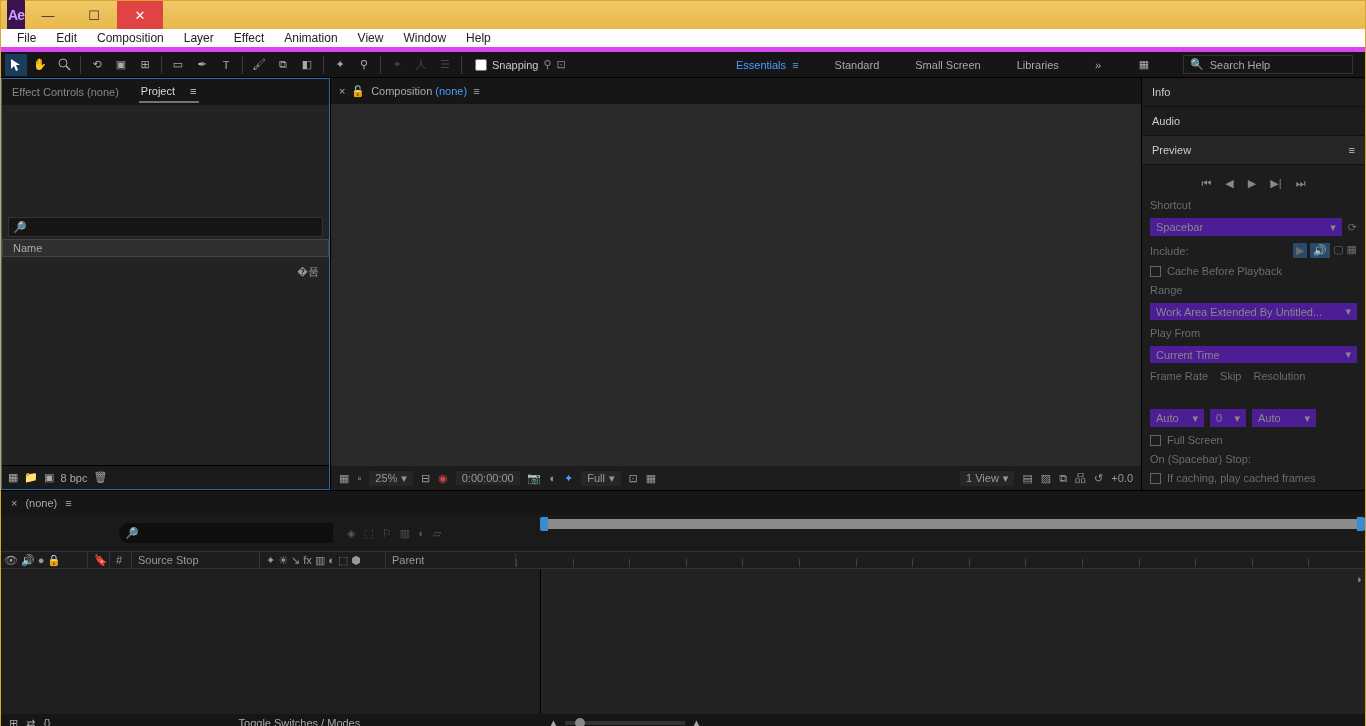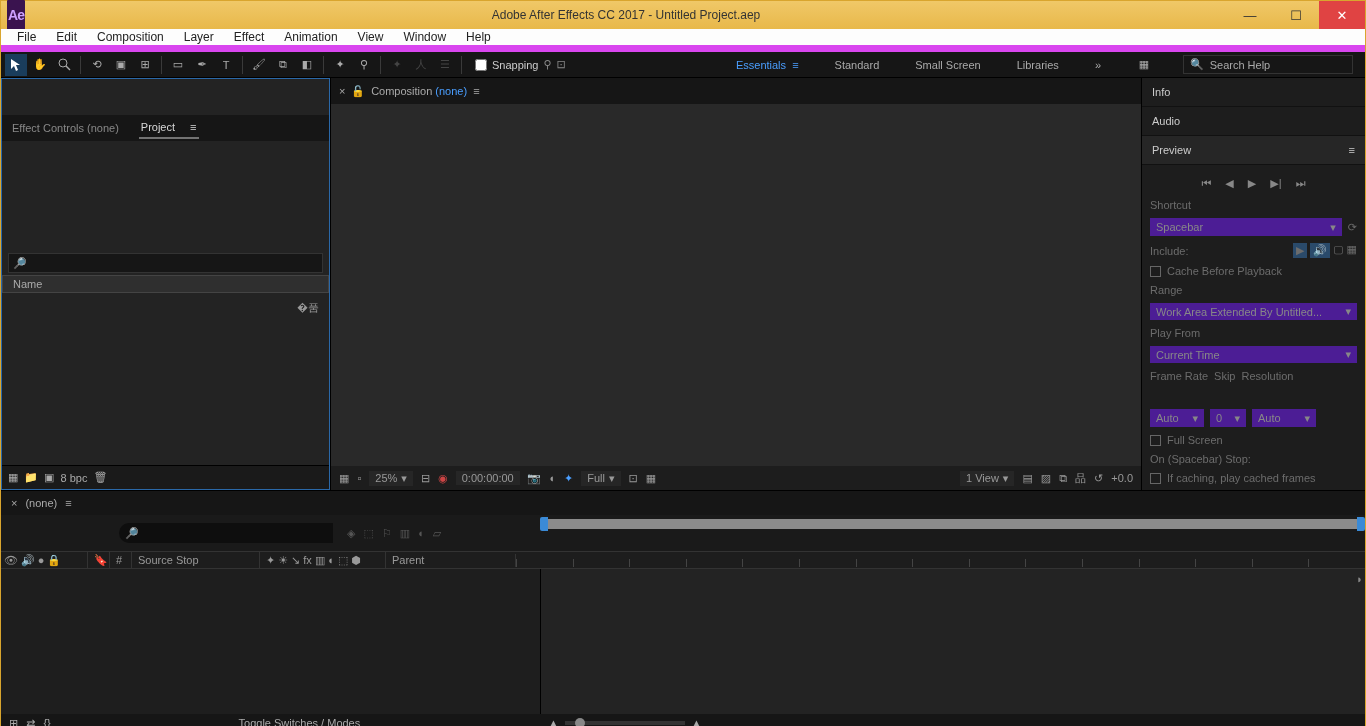--- a/index.html
+++ b/index.html
@@ -4,38 +4,38 @@
 <style>
 * { margin:0; padding:0; box-sizing:border-box; font-family:'Segoe UI',Tahoma,sans-serif; font-size:11px; user-select:none; }
 html,body { width:1366px; height:726px; overflow:hidden; background:#e8b84a; }
 .win-frame { position:absolute; inset:0; border:1px solid #d9a52e; display:flex; flex-direction:column; }
 .titlebar { height:28px; background:linear-gradient(#f0c868,#e8b84a); display:flex; align-items:center; padding-left:6px; }
 .ae-logo { width:18px; height:30px; background:#3a134f; color:#cda0ff; display:flex; align-items:center; justify-content:center; font-size:14px; font-weight:bold; letter-spacing:-1px; border-radius:1px; }
 .titlebar-title { flex:1; text-align:center; color:#333; font-size:12px; }
 .win-btns { display:flex; }
 .win-btn { width:46px; height:28px; display:flex; align-items:center; justify-content:center; color:#333; font-size:13px; }
 .win-btn.close { background:#e04343; color:#fff; }
-.menubar { height:23px; background:#fdfdfd; border-bottom:7px solid #d946ef; display:flex; align-items:center; padding-left:6px; }
+.menubar { height:23px; background:#fdfdfd; border-bottom:5px solid #d946ef; display:flex; align-items:center; padding-left:6px; }
 .menu-item { padding:3px 10px; color:#222; font-size:12px; }
 .app-body { flex:1; background:#1a1a1a; display:flex; flex-direction:column; }
 .toolbar { height:26px; background:#161616; border-bottom:1px solid #000; display:flex; align-items:center; padding:0 4px; gap:2px; }
 .tool-btn { width:22px; height:22px; display:flex; align-items:center; justify-content:center; color:#aaa; }
 .tool-btn.sel { background:#1a3d5c; color:#fff; }
 .tool-sep { width:1px; height:18px; background:#3a3a3a; margin:0 3px; }
 .snapping { display:flex; align-items:center; gap:5px; color:#ccc; margin-left:8px; }
 .snapping input { width:12px; height:12px; }
 .workspace-tabs { margin-left:auto; display:flex; align-items:center; gap:28px; padding-right:8px; }
 .ws-tab { color:#aaa; padding:2px 4px; cursor:pointer; }
 .ws-tab.active { color:#4a9eff; }
 .ws-tab.active .ws-menu { color:#4a9eff; }
 .search-area { display:flex; align-items:center; gap:6px; color:#aaa; border:1px solid #333; padding:2px 6px; width:170px; }
 .main-zone { flex:1; display:flex; overflow:hidden; }
 .left-col { width:330px; display:flex; flex-direction:column; border-right:1px solid #000; }
 .panel { background:#232323; display:flex; flex-direction:column; }
-.panel-tabs { height:26px; background:#161616; display:flex; align-items:center; padding:0 8px; gap:18px;margin-top:36px; }
+.panel-tabs { height:26px; background:#161616; display:flex; align-items:center; padding:0 8px; gap:18px; }
 .panel-tab { color:#888; padding:4px 2px; display:flex; align-items:center; gap:6px; }
 .panel-tab.active { color:#d8d8d8; border-bottom:2px solid #737373; }
 .project-panel { flex:1; border:1px solid #2a68a8; display:flex; flex-direction:column; }
 .proj-empty { height:110px; }
 .proj-search { margin:2px 6px; background:#161616; border:1px solid #333; height:20px; display:flex; align-items:center; padding:0 4px; color:#888; }
 .proj-header { height:18px; background:#2f2f2f; border:1px solid #444; margin:0 0; display:flex; align-items:center; padding:0 10px; color:#aaa; }
 .proj-body { flex:1; background:#232323; position:relative; }
 .flow-icon { position:absolute; right:10px; top:6px; color:#999; }
 .proj-footer { height:24px; background:#1a1a1a; display:flex; align-items:center; gap:6px; padding:0 6px; color:#aaa; border-top:1px solid #000; }
 .mid-col { flex:1; display:flex; flex-direction:column; }
@@ -77,21 +77,20 @@
 svg { display:block; }
 .chk { width:11px; height:11px; border:1px solid #666; display:inline-block; }
 </style>
 </head>
 <body>
 
 <div class="win-frame">
 
   <div class="titlebar">
     <div class="ae-logo">Ae</div>
-    <div class="titlebar-title">Adobe After Effects CC 2017 - Untitled Project.aep</div>
     <div class="win-btns">
       <div class="win-btn">—</div>
       <div class="win-btn">☐</div>
       <div class="win-btn close">✕</div>
     </div>
   </div>
 
   <div class="menubar">
     <div class="menu-item">File</div>
     <div class="menu-item">Edit</div>
@@ -266,21 +265,21 @@
           <div>Range</div>
           <div class="r-dd">
               <span>Work Area Extended By Untitled...</span>
               <span>▾</span>
             </div>
           <div>Play From</div>
           <div class="r-dd">
               <span>Current Time</span>
               <span>▾</span>
             </div>
-          <div class="r-row" style="">
+          <div class="r-row" style="gap:12px">
             <span>Frame Rate</span>
             <span>Skip</span>
             <span>Resolution</span>
           </div>
           <div class="r-row">
             <div class="r-dd small">
                 <span>Auto</span>
                 <span>▾</span>
               </div>
             <div class="r-dd small" style="width:36px">

